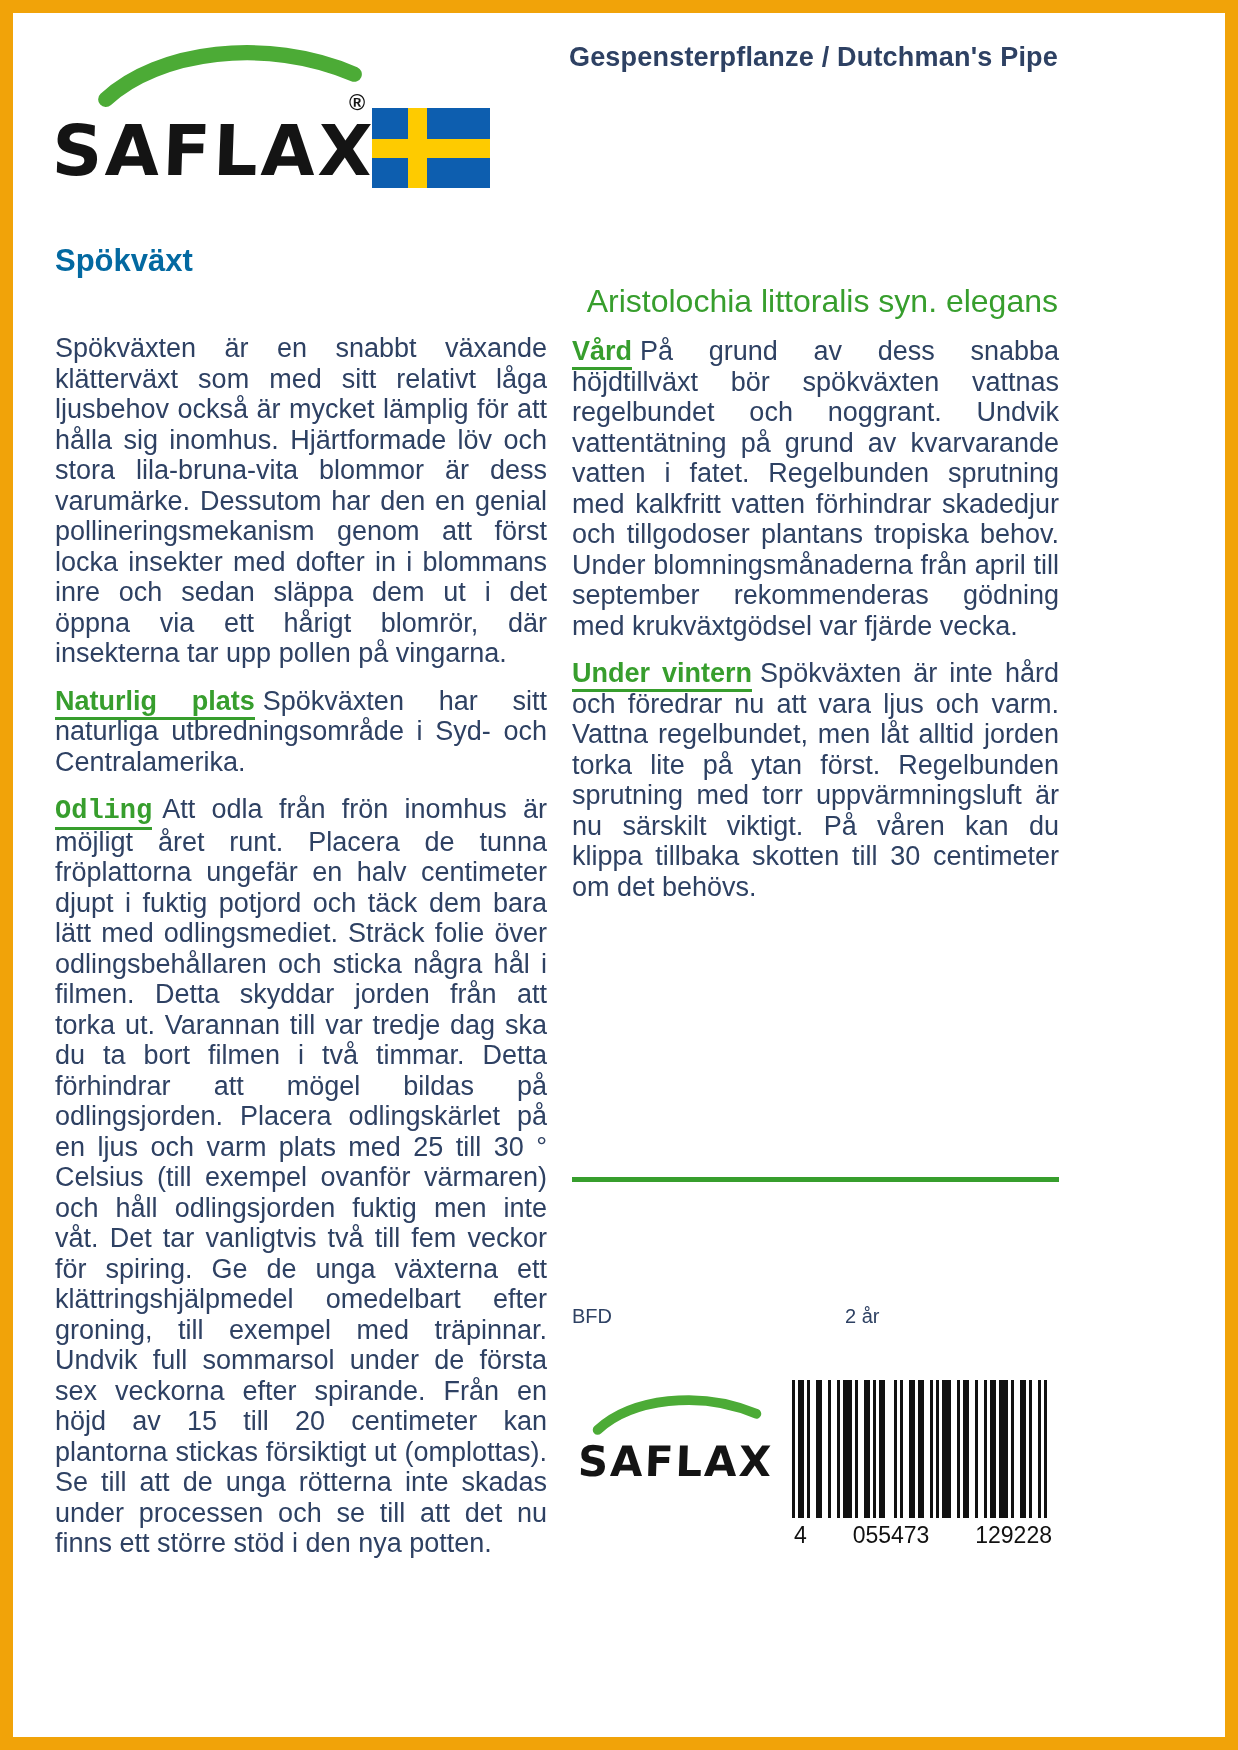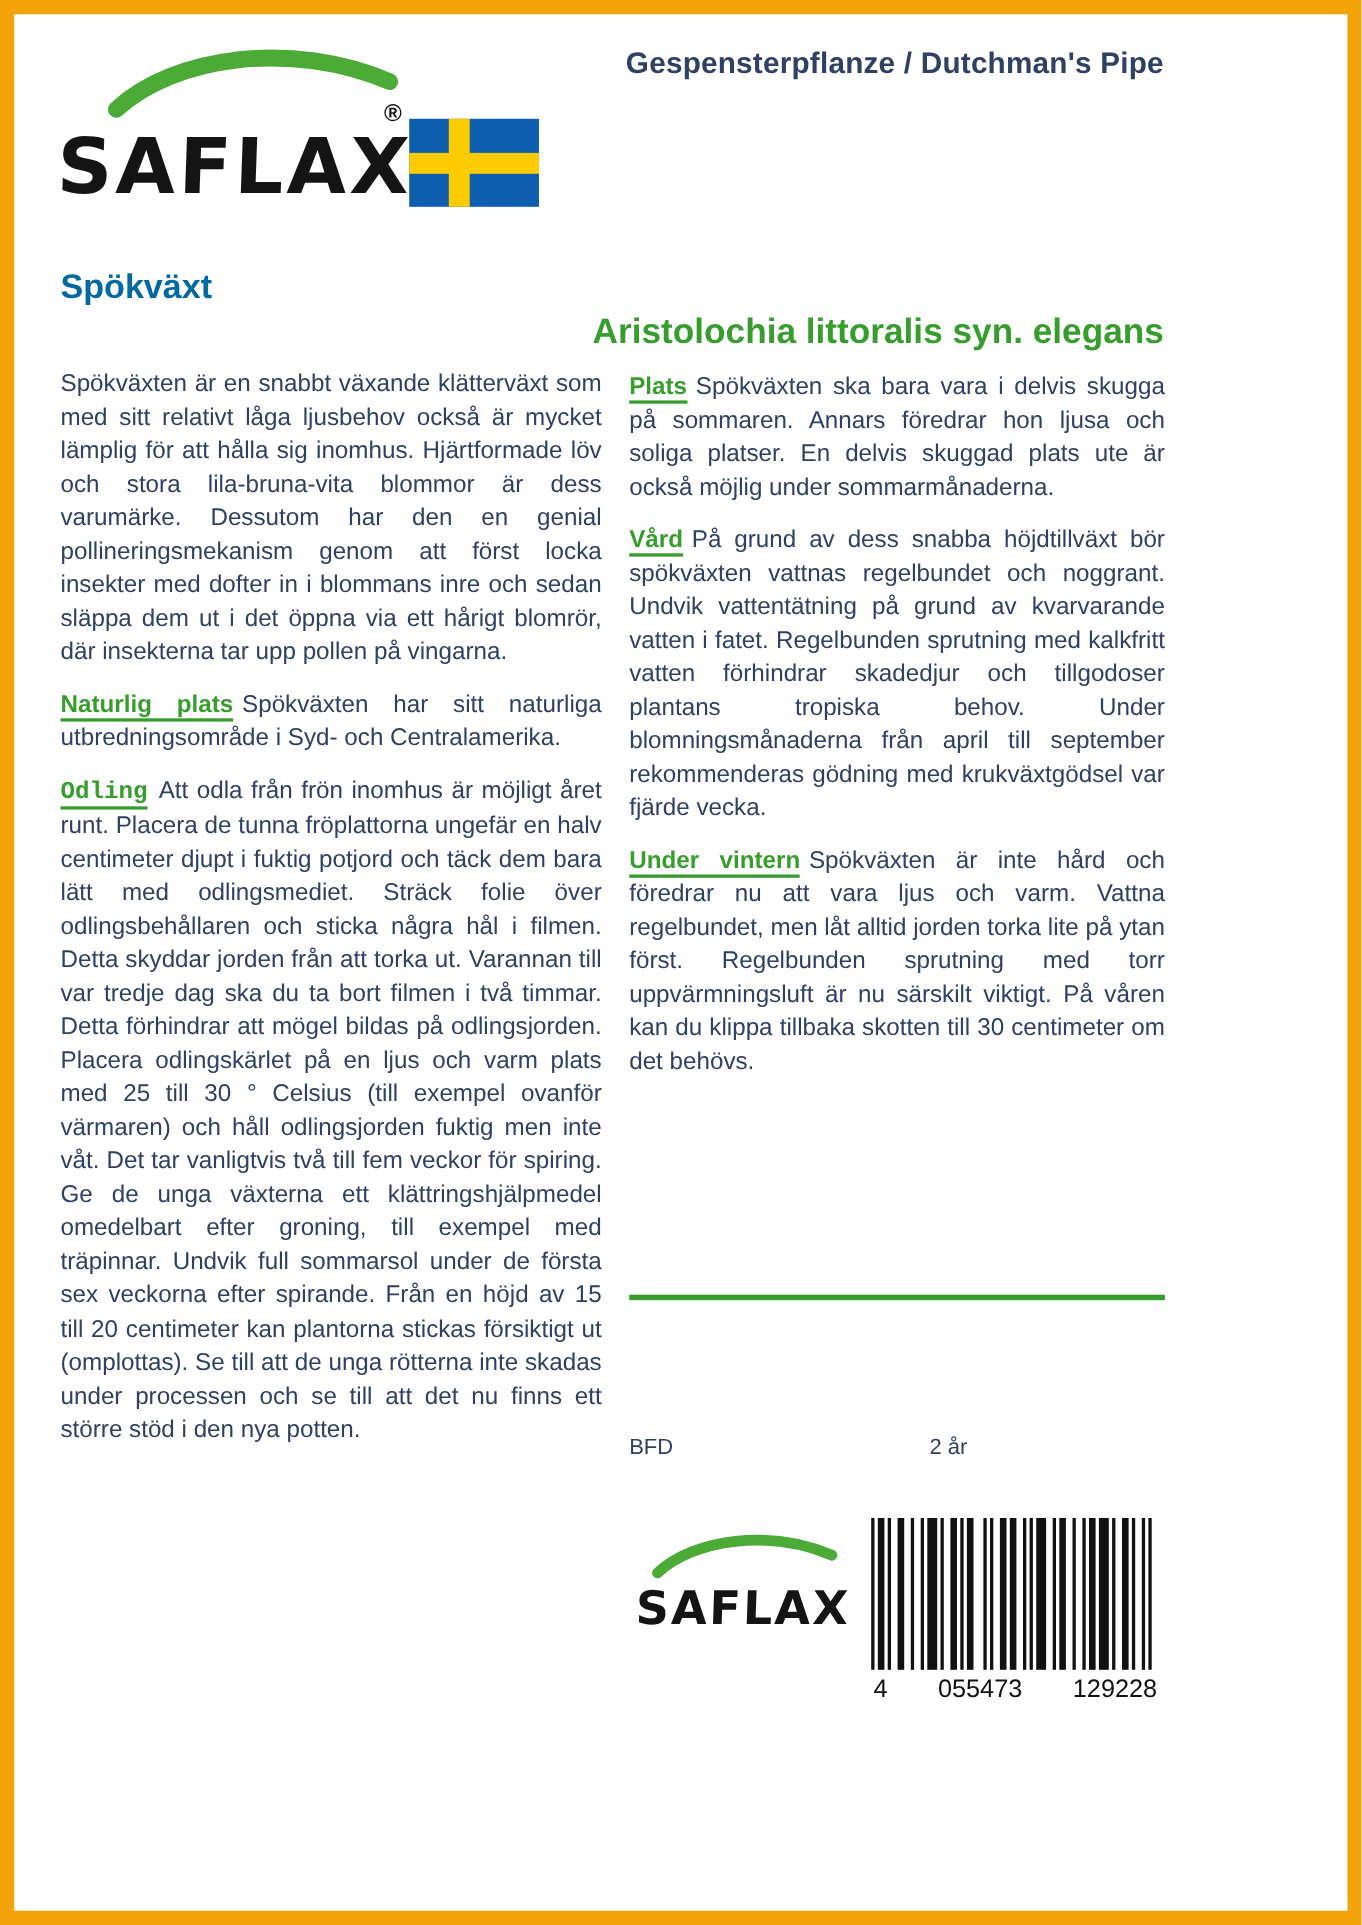--- a/index.html
+++ b/index.html
@@ -24,25 +24,25 @@
   }
   .logo .reg{position:absolute;left:299px;top:50px;font-size:22px;font-weight:700;color:#141414;}
   .flag{position:absolute;left:322px;top:68px;width:118px;height:80px;background:#0d5eaf;}
   .flag .fv{position:absolute;left:36px;top:0;width:19px;height:100%;background:#fecb00;}
   .flag .fh{position:absolute;left:0;top:31px;width:100%;height:19px;background:#fecb00;}
 
   
   .title-sv{position:absolute;left:55px;top:243px;font-size:31px;font-weight:700;color:#0369a1;}
   .title-latin{
     position:absolute;left:55px;top:283px;width:1003px;text-align:right;
-    font-size:32px;font-weight:700;color:#379e2d;
+    font-size:32px;font-weight:400;color:#379e2d;
   }
 
   
-  .col{position:absolute;font-size:22px;line-height:30.5px;text-align:justify;}
+  .col{position:absolute;font-size:27px;line-height:30.5px;text-align:justify;}
   .col-left{left:55px;top:333px;width:492px;}
   .col-right{left:572px;top:336px;width:487px;}
   .col p{margin:0 0 17px 0;}
   .col p:last-child{margin-bottom:0;}
   .sec-label{
     color:#379e2d;font-weight:700;border-bottom:3px solid #379e2d;padding-bottom:1px;
     margin-right:8px;
   }
   .sec-label.wide{margin-right:10px;font-family:Liberation Mono, monospace;}
 
@@ -93,21 +93,20 @@
   <div class="title-sv">Spökväxt</div>
   <div class="title-latin">Aristolochia littoralis syn. elegans</div>
 
   <div class="col col-left">
     <p><span>Spökväxten är en snabbt växande klätterväxt som med sitt relativt låga ljusbehov också är mycket lämplig för att hålla sig inomhus. Hjärtformade löv och stora lila-bruna-vita blommor är dess varumärke. Dessutom har den en genial pollineringsmekanism genom att först locka insekter med dofter in i blommans inre och sedan släppa dem ut i det öppna via ett hårigt blomrör, där insekterna tar upp pollen på vingarna.</span></p>
     <p><span class="sec-label">Naturlig plats</span><span>Spökväxten har sitt naturliga utbredningsområde i Syd- och Centralamerika.</span></p>
     <p><span class="sec-label wide">Odling</span><span>Att odla från frön inomhus är möjligt året runt. Placera de tunna fröplattorna ungefär en halv centimeter djupt i fuktig potjord och täck dem bara lätt med odlingsmediet. Sträck folie över odlingsbehållaren och sticka några hål i filmen. Detta skyddar jorden från att torka ut. Varannan till var tredje dag ska du ta bort filmen i två timmar. Detta förhindrar att mögel bildas på odlingsjorden. Placera odlingskärlet på en ljus och varm plats med 25 till 30 ° Celsius (till exempel ovanför värmaren) och håll odlingsjorden fuktig men inte våt. Det tar vanligtvis två till fem veckor för spiring. Ge de unga växterna ett klättringshjälpmedel omedelbart efter groning, till exempel med träpinnar. Undvik full sommarsol under de första sex veckorna efter spirande. Från en höjd av 15 till 20 centimeter kan plantorna stickas försiktigt ut (omplottas). Se till att de unga rötterna inte skadas under processen och se till att det nu finns ett större stöd i den nya potten.</span></p>
   </div>
 
   <div class="col col-right">
-    <p><span class="sec-label">Plats</span><span>Spökväxten ska bara vara i delvis skugga på sommaren. Annars föredrar hon ljusa och soliga platser. En delvis skuggad plats ute är också möjlig under sommarmånaderna.</span></p>
     <p><span class="sec-label">Vård</span><span>På grund av dess snabba höjdtillväxt bör spökväxten vattnas regelbundet och noggrant. Undvik vattentätning på grund av kvarvarande vatten i fatet. Regelbunden sprutning med kalkfritt vatten förhindrar skadedjur och tillgodoser plantans tropiska behov. Under blomningsmånaderna från april till september rekommenderas gödning med krukväxtgödsel var fjärde vecka.</span></p>
     <p><span class="sec-label">Under vintern</span><span>Spökväxten är inte hård och föredrar nu att vara ljus och varm. Vattna regelbundet, men låt alltid jorden torka lite på ytan först. Regelbunden sprutning med torr uppvärmningsluft är nu särskilt viktigt. På våren kan du klippa tillbaka skotten till 30 centimeter om det behövs.</span></p>
   </div>
 
   <div class="divider"></div>
 
   <div class="meta">
     <div class="meta-row">
       <span class="meta-label">BFD</span>
       <span class="meta-value">2 år</span>

